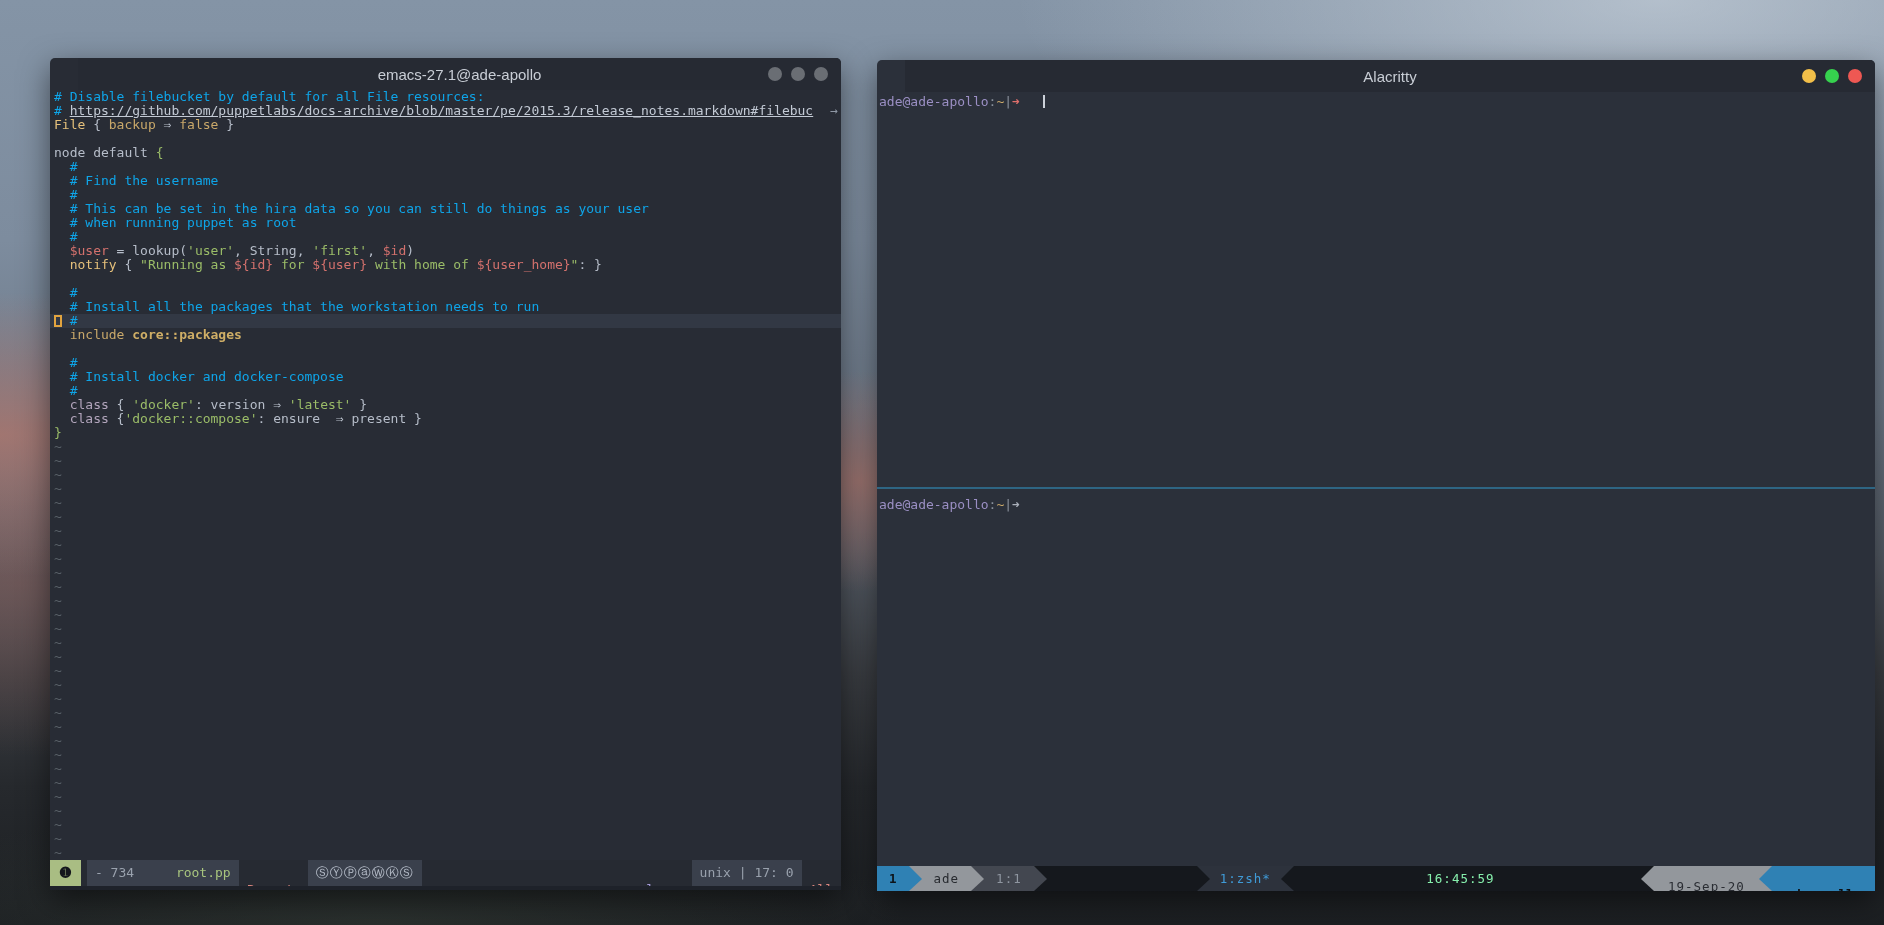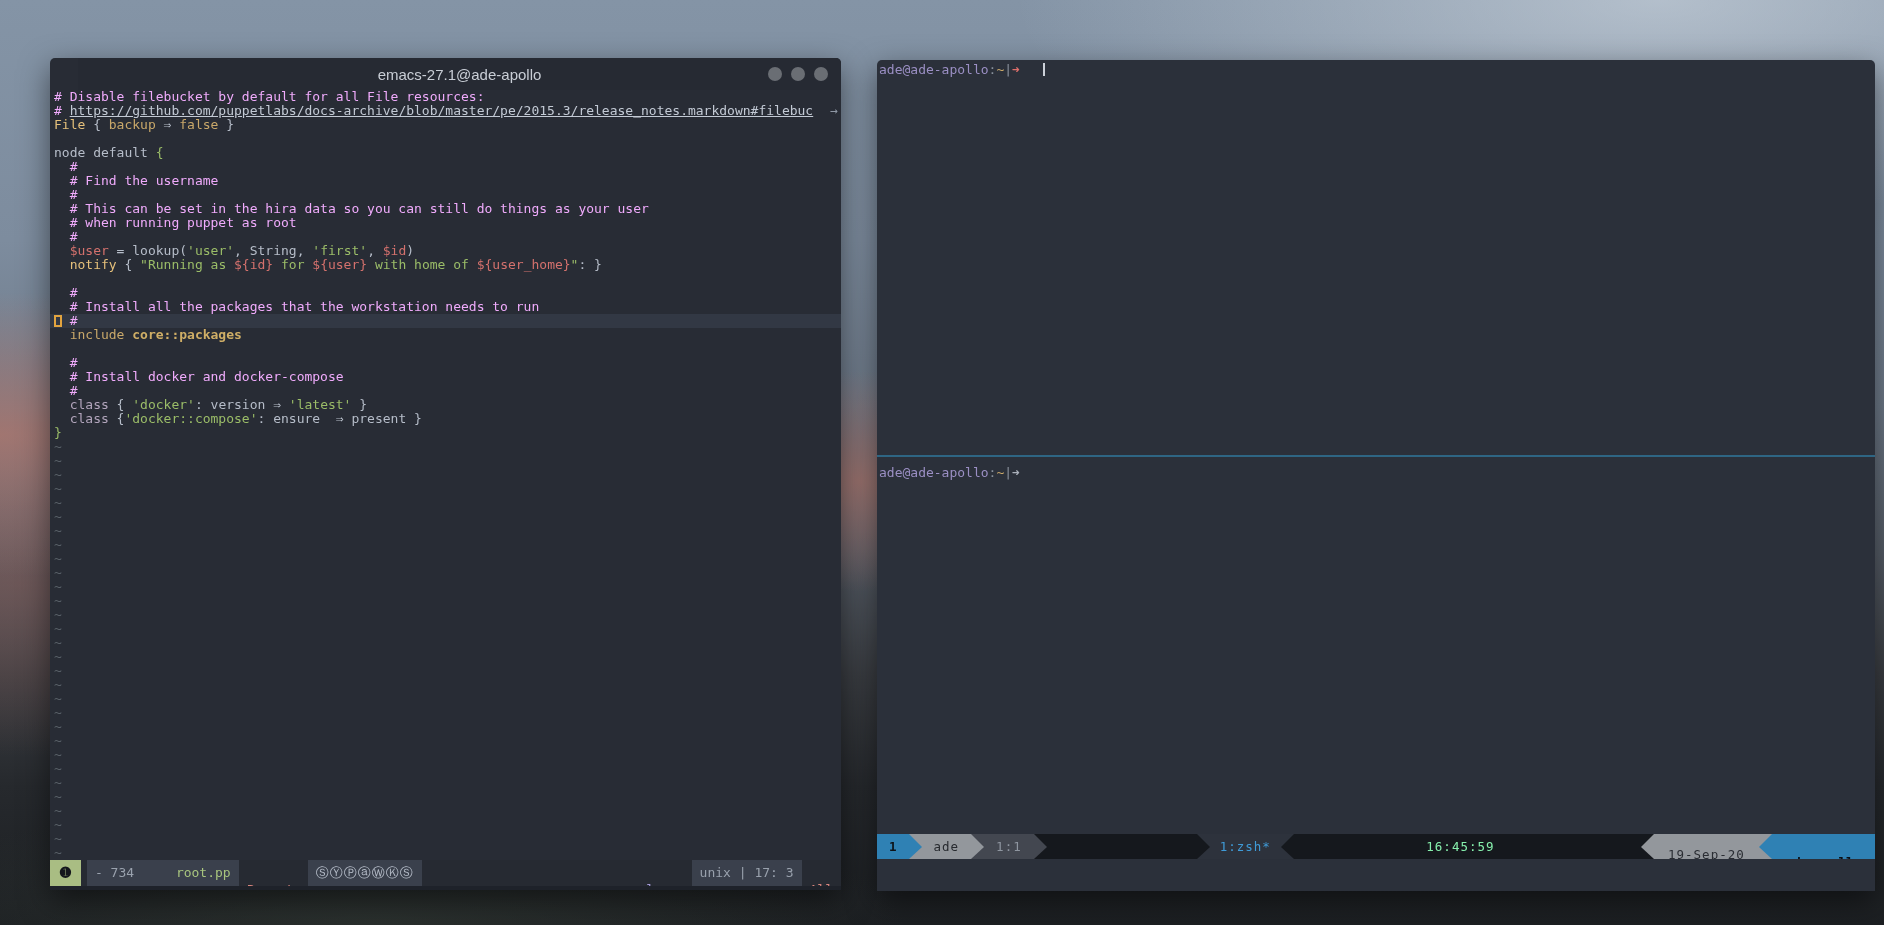--- a/index.html
+++ b/index.html
@@ -27,21 +27,21 @@
   .dot-green { background:#36d14e; }
   .dot-red { background:#ee5853; }
 
   
   #emacs-window { left:50px; top:58px; width:791px; height:832px; background:#282c35; }
   #emacs-buffer { height:770px; font:13px/14px "DejaVu Sans Mono", monospace; white-space:pre; overflow:hidden; position:relative; }
   .eline { height:14px; padding-left:4px; position:relative; }
   .eline.hl { background:#323844; }
   .box-cursor { position:absolute; left:4px; top:1px; width:8px; height:12px; border:2px solid #e2a43f; background:transparent; }
   .wrap-arrow { position:absolute; right:3px; top:0; color:#8f98a5; }
-  .c-comment { color:#f0abfc; }
+  .c-comment { color:#0ea5e9; }
   .c-fg      { color:#b6bdc9; }
   .c-yellow  { color:#e5c07b; }
   .c-khaki   { color:#c9a86a; }
   .c-khakib  { color:#cfae66; font-weight:bold; }
   .c-green   { color:#9bbd68; }
   .c-red     { color:#d4716d; }
   .c-mauve   { color:#b3a6bd; }
   .c-link    { color:#c3cad5; text-decoration:underline; }
   .c-tilde   { color:#596068; }
   .c-purple  { color:#9b8fc4; }
@@ -109,27 +109,35 @@
       </span>
     </div>
     <div id="emacs-buffer"><div class="eline"><span class="c-comment"># Disable filebucket by default for all File resources:</span></div><div class="eline"><span class="c-comment"># </span><span class="c-link">https://github.com/puppetlabs/docs-archive/blob/master/pe/2015.3/release_notes.markdown#filebuc</span><span class="wrap-arrow">→</span></div><div class="eline"><span class="c-yellow">File</span><span class="c-fg"> { </span><span class="c-khaki">backup</span><span class="c-fg"> ⇒ </span><span class="c-khaki">false</span><span class="c-fg"> }</span></div><div class="eline"></div><div class="eline"><span class="c-fg">node default </span><span class="c-green">{</span></div><div class="eline"><span class="c-comment">  #</span></div><div class="eline"><span class="c-comment">  # Find the username</span></div><div class="eline"><span class="c-comment">  #</span></div><div class="eline"><span class="c-comment">  # This can be set in the hira data so you can still do things as your user</span></div><div class="eline"><span class="c-comment">  # when running puppet as root</span></div><div class="eline"><span class="c-comment">  #</span></div><div class="eline"><span class="c-fg">  </span><span class="c-red">$user</span><span class="c-fg"> = lookup(</span><span class="c-green">'user'</span><span class="c-fg">, String, </span><span class="c-green">'first'</span><span class="c-fg">, </span><span class="c-red">$id</span><span class="c-fg">)</span></div><div class="eline"><span class="c-fg">  </span><span class="c-yellow">notify</span><span class="c-fg"> { </span><span class="c-green">"Running as </span><span class="c-red">${id}</span><span class="c-green"> for </span><span class="c-red">${user}</span><span class="c-green"> with home of </span><span class="c-red">${user_home}</span><span class="c-green">"</span><span class="c-fg">: }</span></div><div class="eline"></div><div class="eline"><span class="c-comment">  #</span></div><div class="eline"><span class="c-comment">  # Install all the packages that the workstation needs to run</span></div><div class="eline hl"><span class="box-cursor"></span><span class="c-comment">  #</span></div><div class="eline"><span class="c-fg">  </span><span class="c-khaki">include</span><span class="c-fg"> </span><span class="c-khakib">core::packages</span></div><div class="eline"></div><div class="eline"><span class="c-comment">  #</span></div><div class="eline"><span class="c-comment">  # Install docker and docker-compose</span></div><div class="eline"><span class="c-comment">  #</span></div><div class="eline"><span class="c-fg">  </span><span class="c-mauve">class</span><span class="c-fg"> { </span><span class="c-green">'docker'</span><span class="c-fg">: version ⇒ </span><span class="c-green">'latest'</span><span class="c-fg"> }</span></div><div class="eline"><span class="c-fg">  </span><span class="c-mauve">class</span><span class="c-fg"> {</span><span class="c-green">'docker::compose'</span><span class="c-fg">: ensure  ⇒ present }</span></div><div class="eline"><span class="c-green">}</span></div><div class="eline"><span class="c-tilde">~</span></div><div class="eline"><span class="c-tilde">~</span></div><div class="eline"><span class="c-tilde">~</span></div><div class="eline"><span class="c-tilde">~</span></div><div class="eline"><span class="c-tilde">~</span></div><div class="eline"><span class="c-tilde">~</span></div><div class="eline"><span class="c-tilde">~</span></div><div class="eline"><span class="c-tilde">~</span></div><div class="eline"><span class="c-tilde">~</span></div><div class="eline"><span class="c-tilde">~</span></div><div class="eline"><span class="c-tilde">~</span></div><div class="eline"><span class="c-tilde">~</span></div><div class="eline"><span class="c-tilde">~</span></div><div class="eline"><span class="c-tilde">~</span></div><div class="eline"><span class="c-tilde">~</span></div><div class="eline"><span class="c-tilde">~</span></div><div class="eline"><span class="c-tilde">~</span></div><div class="eline"><span class="c-tilde">~</span></div><div class="eline"><span class="c-tilde">~</span></div><div class="eline"><span class="c-tilde">~</span></div><div class="eline"><span class="c-tilde">~</span></div><div class="eline"><span class="c-tilde">~</span></div><div class="eline"><span class="c-tilde">~</span></div><div class="eline"><span class="c-tilde">~</span></div><div class="eline"><span class="c-tilde">~</span></div><div class="eline"><span class="c-tilde">~</span></div><div class="eline"><span class="c-tilde">~</span></div><div class="eline"><span class="c-tilde">~</span></div><div class="eline"><span class="c-tilde">~</span></div><div class="eline"><span class="c-tilde">~</span></div></div>
     <div id="emacs-modeline">
       <span class="ml-badge">➊</span>
       <span class="ml-seg"><span class="ml-pos">- 734</span><span> </span><span class="ml-file">root.pp</span></span>
       <span class="ml-plain ml-mode">Puppet</span>
       <span class="ml-seg ml-ind">ⓈⓎⓅⓐⓌⓀⓈ</span>
       <span class="ml-spacer"></span>
       <span class="ml-plain ml-edit">class</span>
-      <span class="ml-seg ml-enc">unix | 17: 3</span>
+      <span class="ml-seg ml-enc">unix | 17: 0</span>
       <span class="ml-plain ml-all">All</span>
     </div>
     <div id="emacs-echo"></div>
   </div>
 
   <div class="window" id="alacritty-window">
+    <div class="titlebar">
+      <span>Alacritty</span>
+      <span class="tb-buttons">
+        <span class="tb-dot dot-yellow"></span>
+        <span class="tb-dot dot-green"></span>
+        <span class="tb-dot dot-red"></span>
+      </span>
+    </div>
     <div class="term" id="pane-1"><div class="tline"><span class="c-purple">ade@ade-apollo</span><span class="c-dim">:</span><span class="c-khaki">~</span><span class="c-dim">|</span><span class="c-parrow">➜</span><span class="c-sp">   </span><span class="beam-cursor"></span></div></div>
     <div id="pane-divider"></div>
     <div class="term" id="pane-2"><div class="tline"><span class="c-purple">ade@ade-apollo</span><span class="c-dim">:</span><span class="c-khaki">~</span><span class="c-dim">|</span><span class="c-dimarrow">➜</span></div></div>
     <div id="tmux-bar">
       <span class="s-session">1</span>
       <span class="ar a-sess"></span>
       <span class="s-user">ade</span>
       <span class="ar a-user"></span>
       <span class="s-pane">1:1</span>
       <span class="ar a-pane"></span>

